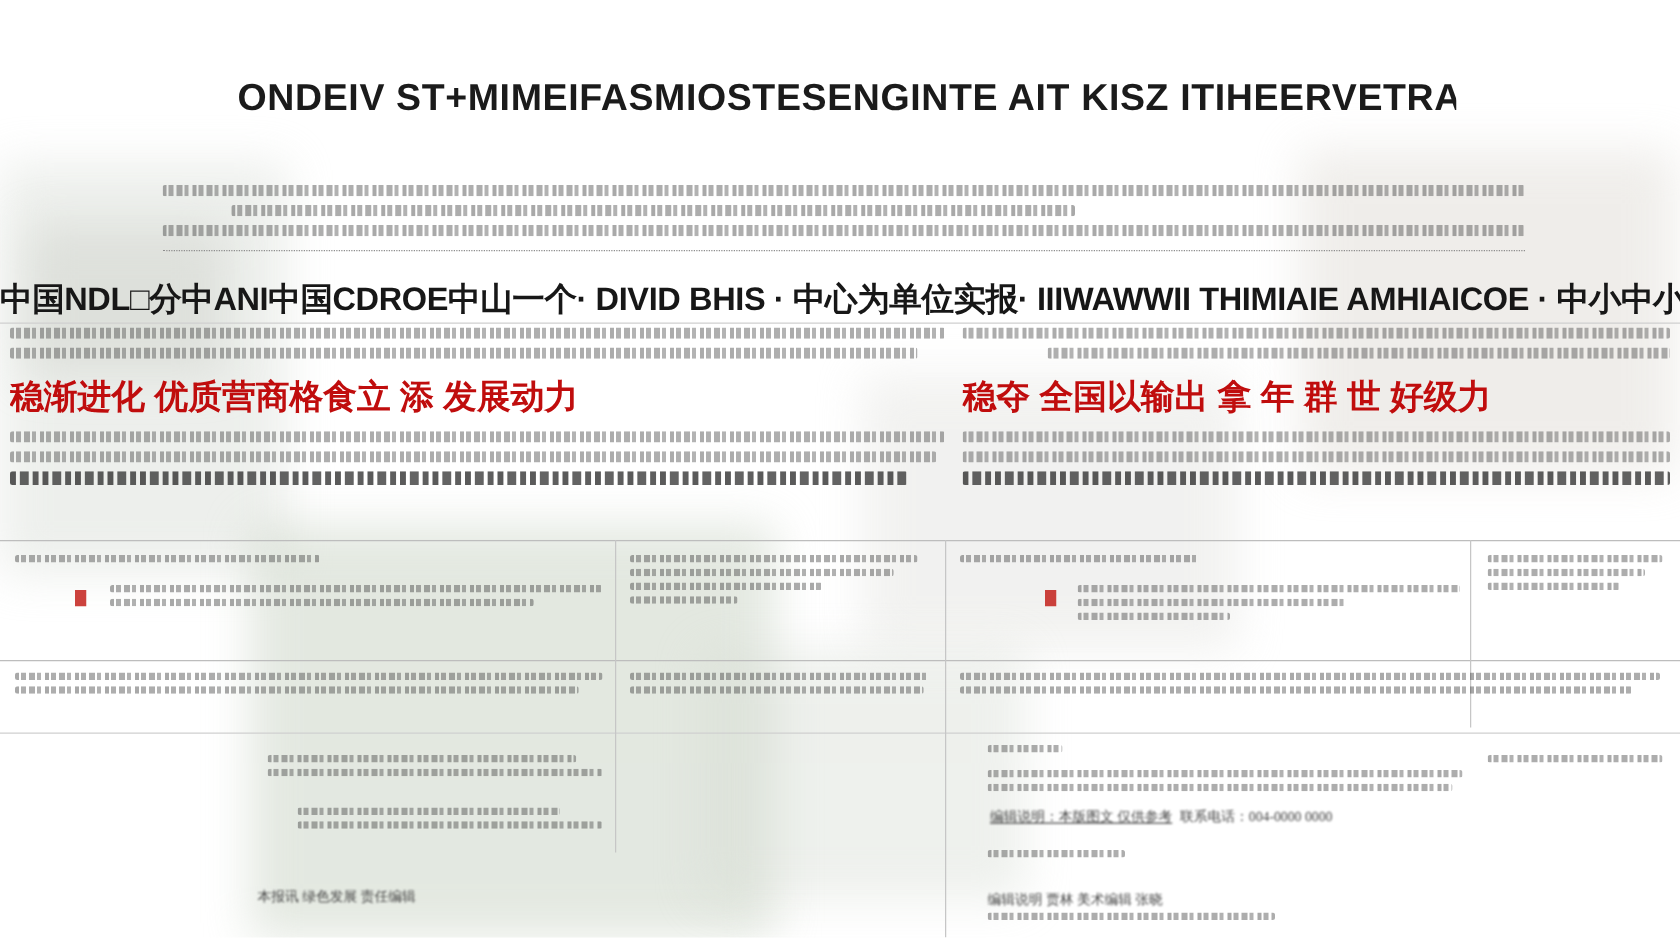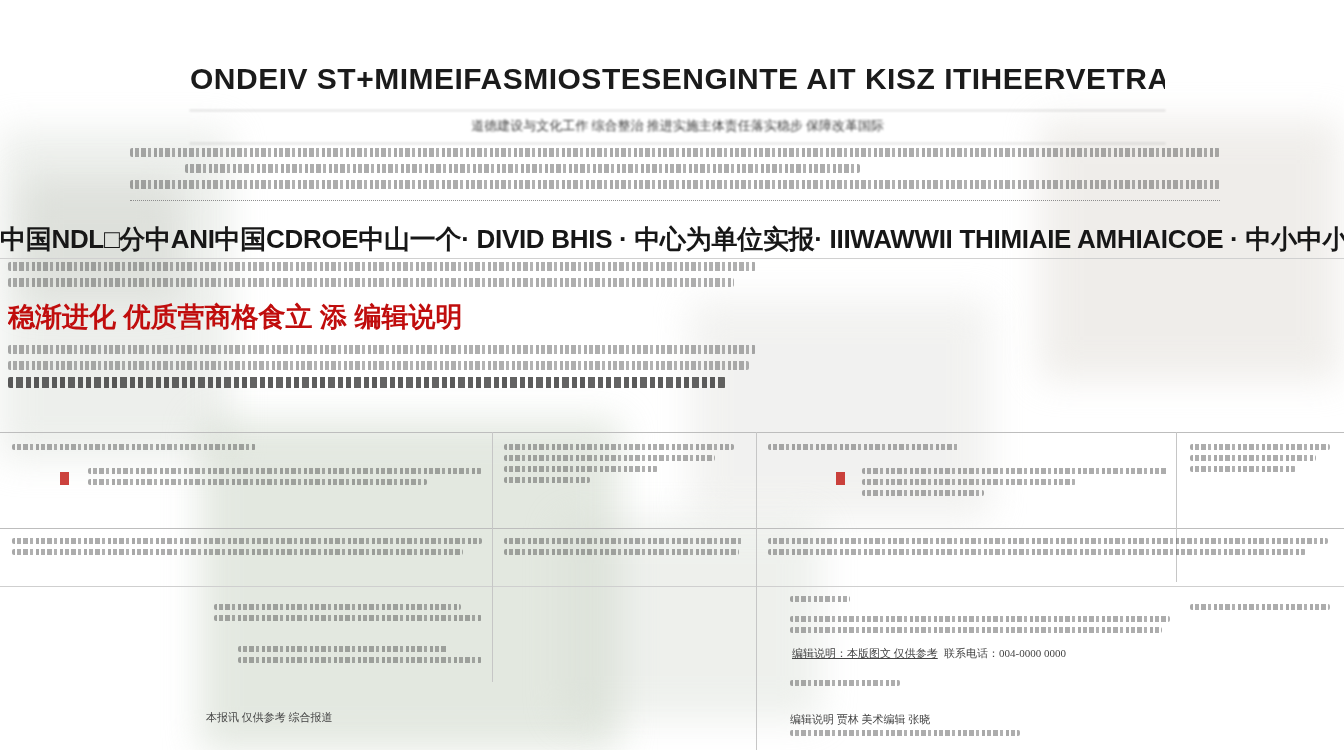--- a/index.html
+++ b/index.html
@@ -186,49 +186,62 @@
   <div class="wash w2"></div>
   <div class="wash w3"></div>
   <div class="wash w4"></div>
   <div class="wash w5"></div>
   <div class="wash w6"></div>
 </div>
 
 <div class="sheet">
 
   <div class="masthead">ONDEIV ST+MIMEIFASMIOSTESENGINTE AIT KISZ ITIHEERVETRANIS</div>
-  <div class="subhead">道德建设与文化工作 综合整治 推进实施主体责任落实稳步 保障改革国际</div>
 
   <div class="deck">
     <span class="blurline" style="width:100%"></span>
     <span class="blurline" style="width:62%; margin-left:5%"></span>
     <span class="blurline" style="width:100%"></span>
   </div>
 
   <div class="dot-rule" style="left:130px; top:200px; width:1090px;"></div>
 
   <div class="section-head">中国NDL□分中ANI中国CDROE中山一个· DIVID BHIS · 中心为单位实报· IIIWAWWII THIMIAIE AMHIAICOE · 中小中小与中·国际合作</div>
 
   <div class="grid-rule" style="top:258px; border-top:1px solid #d0d0d0;"></div>
 
   <div class="col left">
     <div class="colline">
       <span class="blurline" style="width:100%"></span>
       <span class="blurline" style="width:97%"></span>
     </div>
-    <div class="red-head">稳渐进化 优质营商格食立 添 编辑说明</div>
+    <div class="red-head">稳渐进化 优质营商格食立 添 发展动力</div>
     <div class="colline">
       <span class="blurline" style="width:100%"></span>
       <span class="blurline" style="width:99%"></span>
     </div>
     <div class="heavy">
       <span class="blurline" style="width:96%"></span>
     </div>
   </div>
 
+  <div class="col right">
+    <div class="colline">
+      <span class="blurline" style="width:100%"></span>
+      <span class="blurline" style="width:88%; margin-left:12%"></span>
+    </div>
+    <div class="red-head">稳夺 全国以输出 拿 年 群 世 好级力</div>
+    <div class="colline">
+      <span class="blurline" style="width:100%"></span>
+      <span class="blurline" style="width:100%"></span>
+    </div>
+    <div class="heavy">
+      <span class="blurline" style="width:100%"></span>
+    </div>
+  </div>
 
   <div class="grid-rule" style="top:432px;"></div>
   <div class="grid-rule" style="top:528px;"></div>
   <div class="grid-rule" style="top:586px; border-top:1px solid #cfcfcf;"></div>
 
   <div class="vrule" style="left:492px; top:432px; height:250px;"></div>
   <div class="vrule" style="left:756px; top:432px; height:318px;"></div>
   <div class="vrule" style="left:1176px; top:432px; height:150px;"></div>
 
   <div class="cell small" style="left:12px; top:444px; width:470px;">
@@ -277,21 +290,21 @@
   </div>
 
   <div class="cell small" style="left:214px; top:604px; width:268px;">
     <span class="blurline" style="width:92%"></span>
     <span class="blurline" style="width:100%"></span>
   </div>
   <div class="cell small" style="left:238px; top:646px; width:244px;">
     <span class="blurline" style="width:86%"></span>
     <span class="blurline" style="width:100%"></span>
   </div>
-  <div class="tiny-label" style="left:206px; top:710px;">本报讯 仅供参考 综合报道</div>
+  <div class="tiny-label" style="left:206px; top:710px;">本报讯 绿色发展 责任编辑</div>
 
   <div class="cell small" style="left:790px; top:596px; width:60px;">
     <span class="blurline" style="width:100%"></span>
   </div>
   <div class="cell small" style="left:790px; top:616px; width:380px;">
     <span class="blurline" style="width:100%"></span>
     <span class="blurline" style="width:98%"></span>
   </div>
   <div class="tiny-label" style="left:792px; top:646px;text-decoration:underline;">编辑说明：本版图文 仅供参考</div>
   <div class="tiny-label" style="left:944px; top:646px;">联系电话：004-0000 0000</div>

